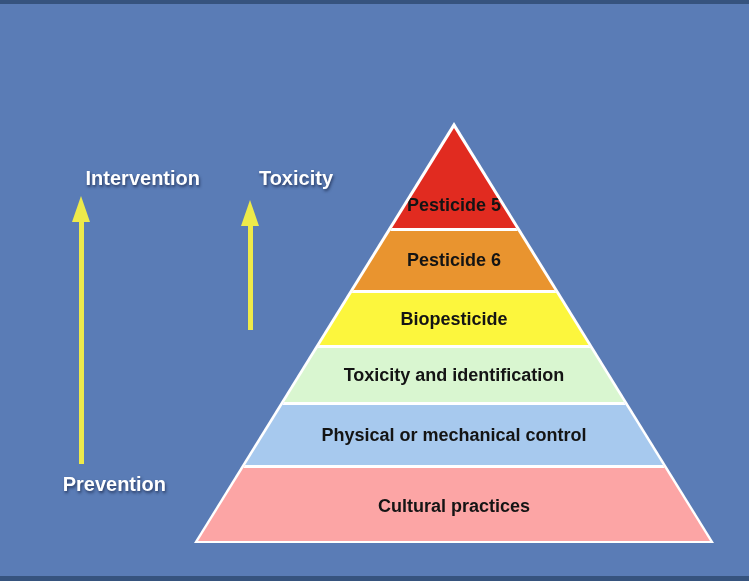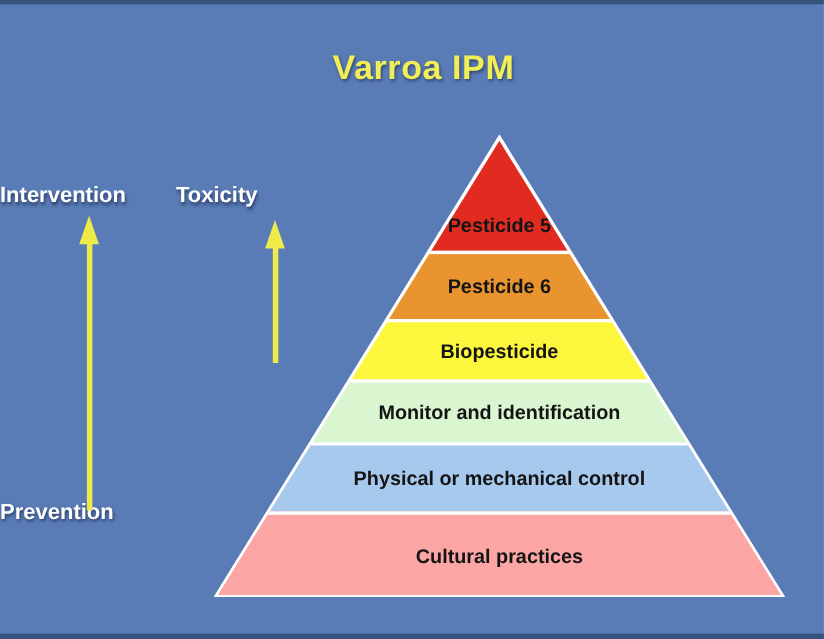--- a/index.html
+++ b/index.html
@@ -22,28 +22,28 @@
     position:absolute;left:21px;top:44px;width:728px;
     text-align:center;
     font-size:31px;font-weight:bold;
     color:var(--title-text,#f2ee55);
     text-shadow:1px 2px 3px rgba(15,25,55,.55);
     letter-spacing:.5px;
   }
 
   .side-label{
     position:absolute;
-    text-align:left;
+    text-align:right;
     font-size:20px;font-weight:bold;
     color:var(--side-label-text,#fff);
     text-shadow:1px 2px 3px rgba(15,25,55,.65);
   }
   .side-label.intervention{left:0;top:167px;width:200px;}
-  .side-label.toxicity{left:160px;top:167px;width:160px;}
-  .side-label.prevention{left:0;top:455px;width:166px;}
+  .side-label.toxicity{left:173px;top:167px;width:160px;}
+  .side-label.prevention{left:0;top:473px;width:166px;}
 
   .arrow{
     position:absolute;
     display:flex;flex-direction:column;align-items:center;
   }
   .arrow-head{
     width:0;height:0;
     border-left:9px solid transparent;
     border-right:9px solid transparent;
     border-bottom:26px solid var(--arrow,#eeea4a);
@@ -78,21 +78,20 @@
   .layer-3{height:57px;}
   .layer-4{height:63px;}
   .layer-5{height:80px;}
 </style>
 </head>
 <body>
 
 <div class="slide">
   <div class="edge top"></div>
 
-  <div class="title">Varroa IPM</div>
 
   <div class="side-label intervention">Intervention</div>
   <div class="side-label toxicity">Toxicity</div>
   <div class="side-label prevention">Prevention</div>
 
   <div class="arrow arrow-intervention">
     <div class="arrow-head"></div>
     <div class="arrow-shaft"></div>
   </div>
 
@@ -106,21 +105,21 @@
       <div class="layer layer-0" style="background: rgb(225, 43, 32);">
         <span class="layer-label">Pesticide 5</span>
       </div>
       <div class="layer layer-1" style="background: rgb(233, 148, 47);">
         <span class="layer-label">Pesticide 6</span>
       </div>
       <div class="layer layer-2" style="background: rgb(252, 246, 61);">
         <span class="layer-label">Biopesticide</span>
       </div>
       <div class="layer layer-3" style="background: rgb(217, 246, 208);">
-        <span class="layer-label">Monitor and identification</span>
+        <span class="layer-label">Toxicity and identification</span>
       </div>
       <div class="layer layer-4" style="background: rgb(167, 201, 238);">
         <span class="layer-label">Physical or mechanical control</span>
       </div>
       <div class="layer layer-5" style="background: #fca5a5;">
         <span class="layer-label">Cultural practices</span>
       </div>
     </div>
   </div>
 

